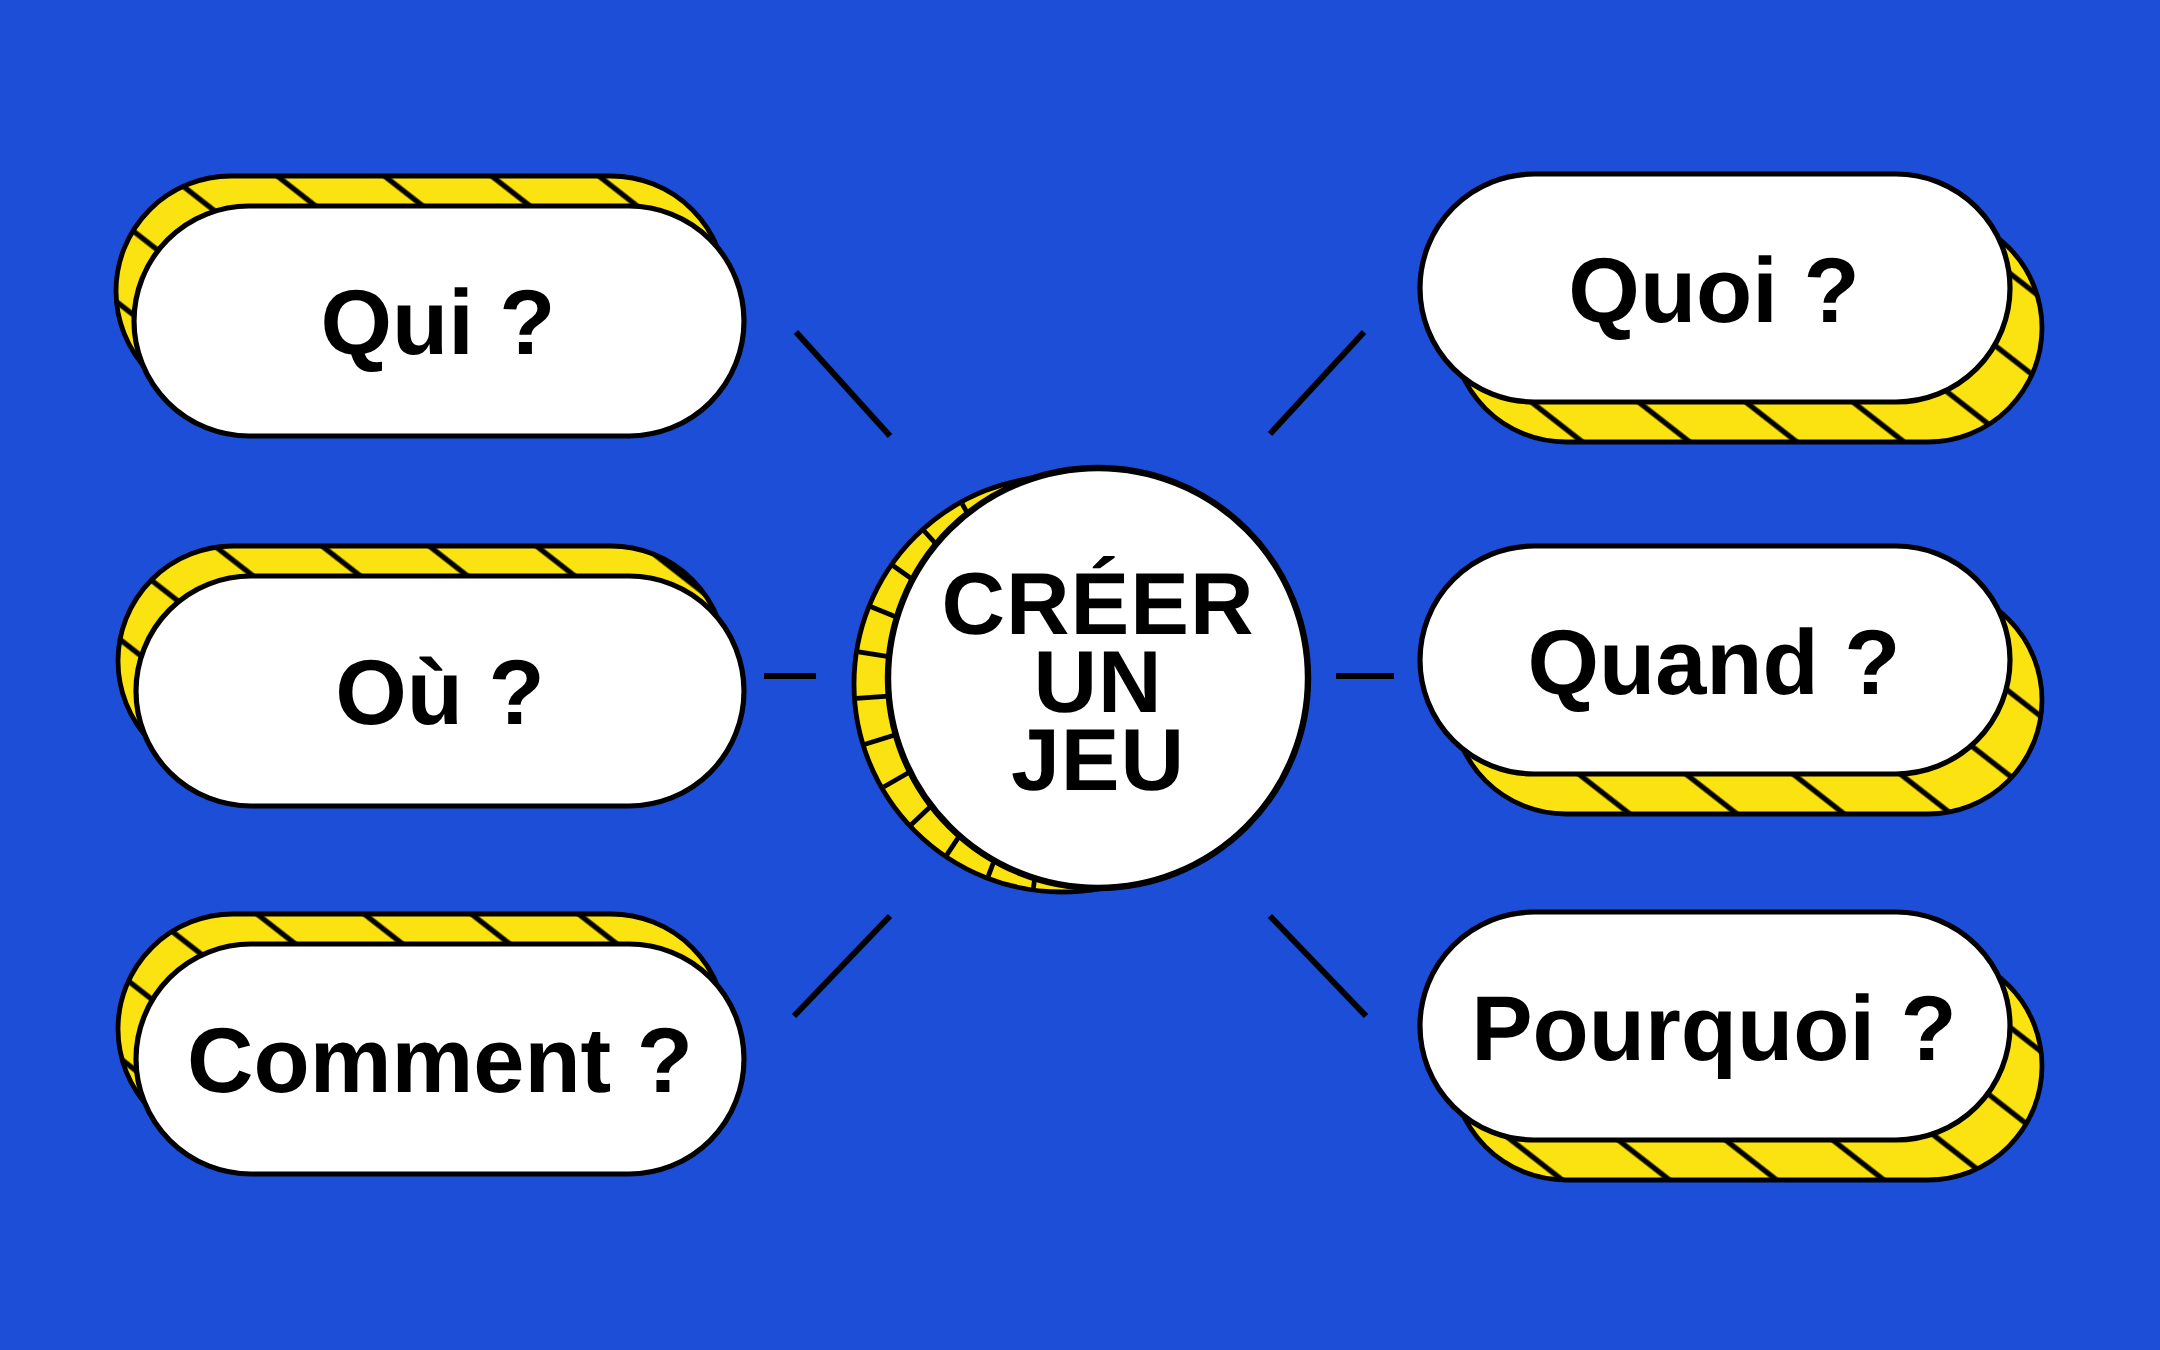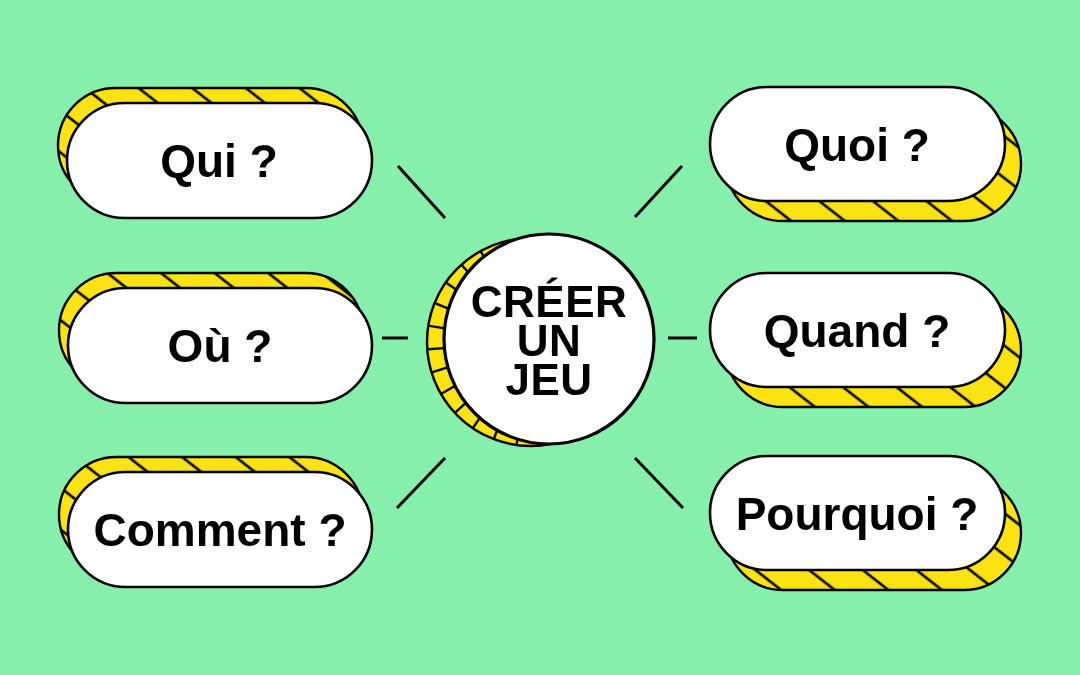--- a/index.html
+++ b/index.html
@@ -8,21 +8,21 @@
     width: 1080px;
     height: 675px;
     background: #ffffff;
     overflow: hidden;
     font-family: "Liberation Sans", "DejaVu Sans", sans-serif;
   }
   .stage {
     position: relative;
     width: 1080px;
     height: 675px;
-    background: #86efac;
+    background: #1d4ed8;
     text-decoration: underline;
   }
   svg { display: block; }
   .node-label {
     font-family: "Liberation Sans", "DejaVu Sans", sans-serif;
     font-weight: 700;
     font-size: 46px;
     fill: #000000;
     text-anchor: middle;
   }

